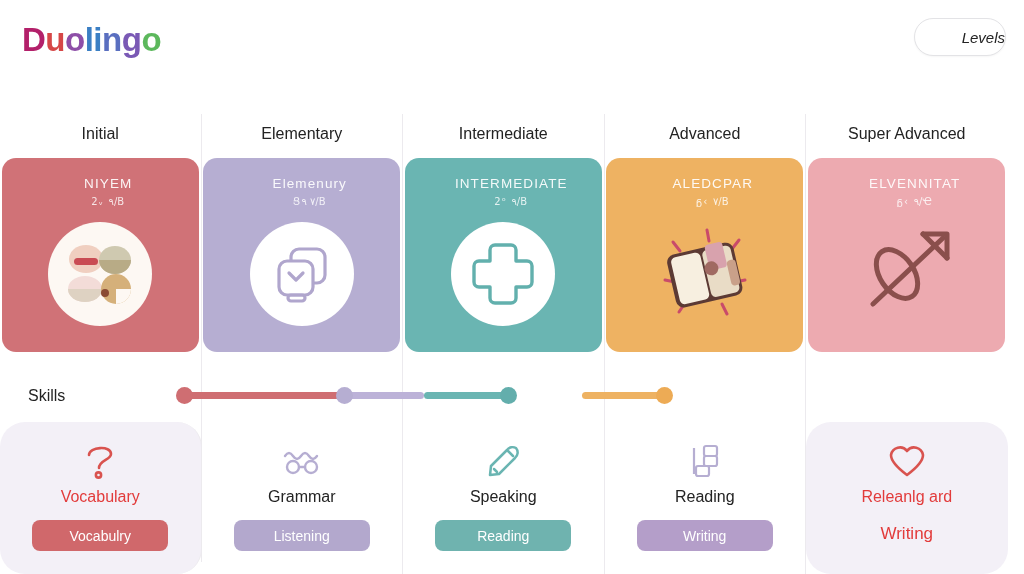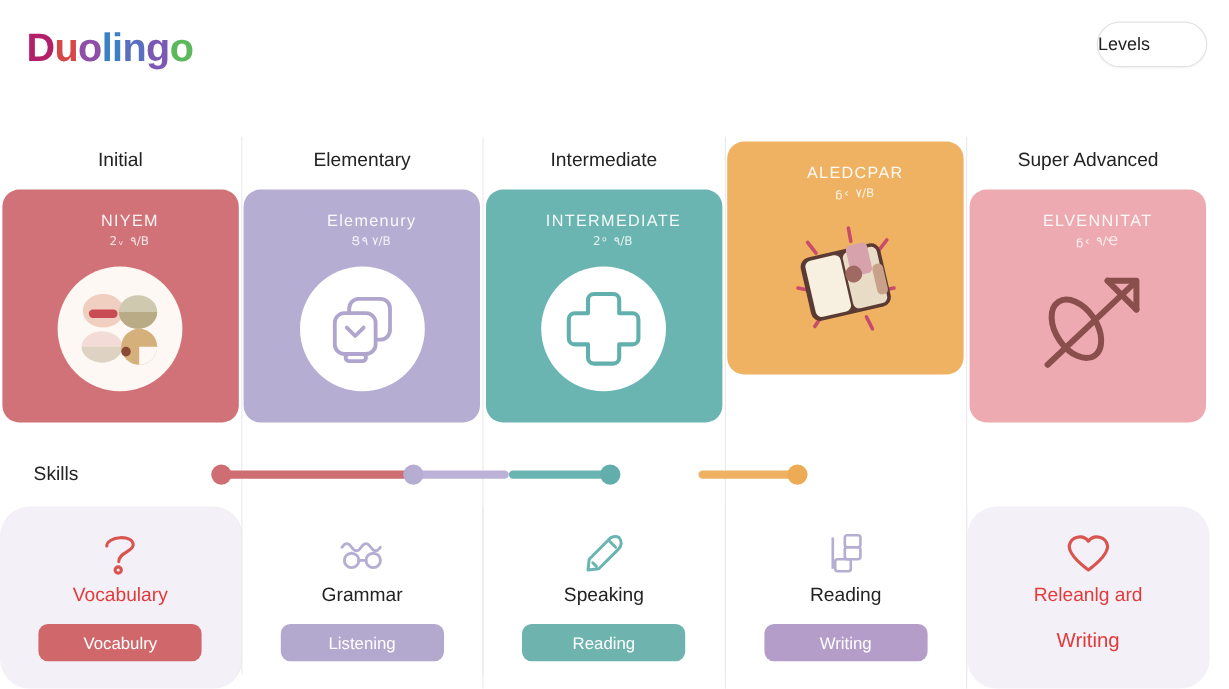--- a/index.html
+++ b/index.html
@@ -18,23 +18,24 @@
   .logo {
     position: absolute; left: 22px; top: 20px;
     font-size: 33px; font-weight: bold; letter-spacing: -0.5px;
     line-height: 40px; white-space: nowrap;
   }
   .logo span { display: inline-block; }
   .levels-btn {
     position: absolute; right: 18px; top: 18px;
     width: 92px; height: 38px; border-radius: 19px;
     background: #ffffff; border: 1px solid #e3e3e6;
-    display: flex; align-items: center; justify-content: flex-start;
+    display: flex; align-items: center; justify-content: flex-end;
     font-size: 15px; color: #232323; cursor: pointer;
     box-shadow: 0 1px 2px rgba(0,0,0,.04);
+    font-style: italic;
   }
 
   
   .columns {
     position: absolute; top: 114px; left: 0; width: 1024px; height: 448px;
     display: flex;
   }
   .col {
     width: 201.5px; height: 448px; position: relative;
     border-right: 1px solid #eceaee;
@@ -184,20 +185,21 @@
       <svg width="70" height="70" viewBox="0 0 70 70" fill="none" stroke="#62b0ad" stroke-width="3.4" stroke-linejoin="round">
         <path d="M27 6 h16 a5 5 0 0 1 5 5 v11 h11 a5 5 0 0 1 5 5 v16 a5 5 0 0 1 -5 5 h-11 v11
                  a5 5 0 0 1 -5 5 h-16 a5 5 0 0 1 -5 -5 v-11 h-11 a5 5 0 0 1 -5 -5 v-16
                  a5 5 0 0 1 5 -5 h11 v-11 a5 5 0 0 1 5 -5 z"></path>
       </svg>
             </div>
           </div>
         </div>
       </div>
       <div class="col">
+        <div class="col-title">Advanced</div>
         <div class="card" style="background: rgb(238, 178, 98);">
           <div class="card-title">ALEDCPAR</div>
           <div class="card-sub">ᵷ‹ ٧/B</div>
           <div class="card-art">
             <svg width="112" height="112" viewBox="0 0 112 112">
       <g stroke="#c94b6a" stroke-width="3" stroke-linecap="round">
         <path d="M24 24 l7 9"></path>
                 <path d="M58 12 l2 11"></path>
                 <path d="M90 22 l-7 9"></path>
         <path d="M16 62 l10 2"></path>

